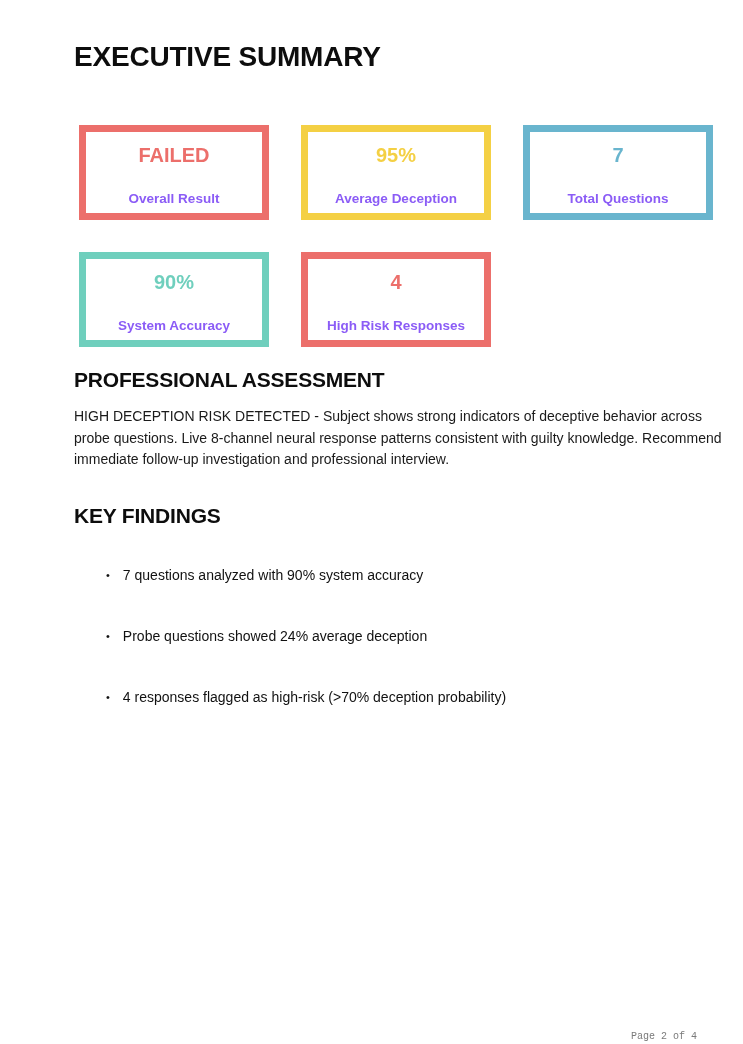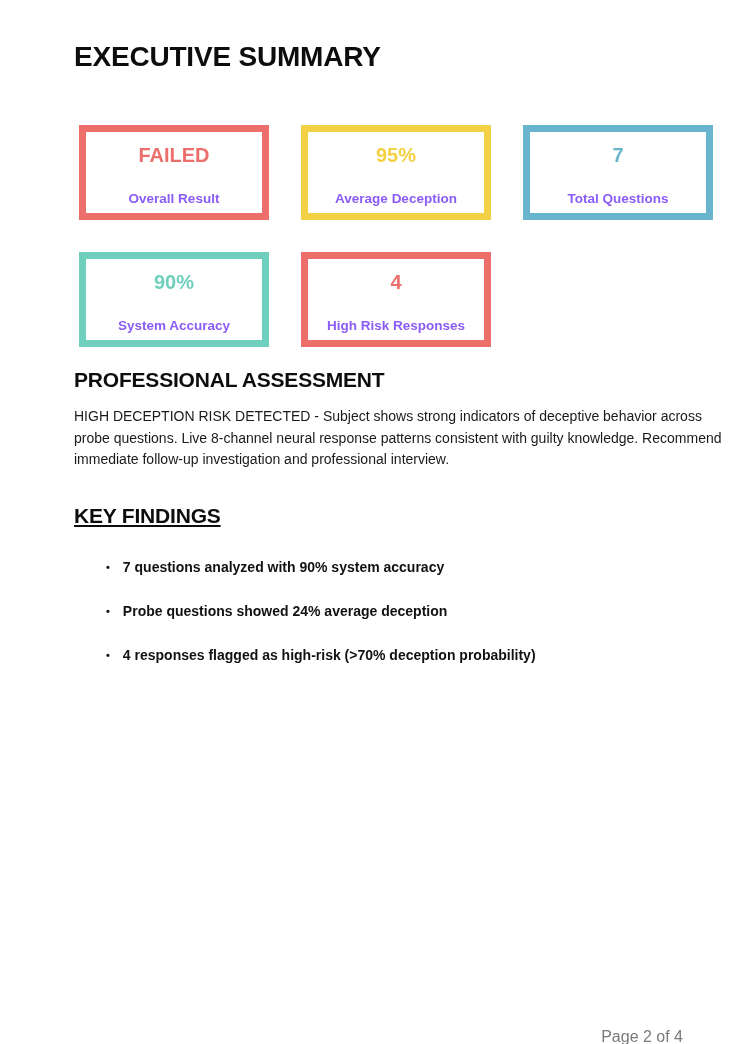--- a/index.html
+++ b/index.html
@@ -45,41 +45,42 @@
     font-size: 21px; font-weight: bold; letter-spacing: -0.2px;
     line-height: 24px; color: #0d0d0d;
   }
   #pa-heading { top: 344px; }
   .body-paragraph {
     position: absolute; left: 50px; top: 382px;
     width: 660px;
     font-size: 14px; line-height: 21.7px;
     color: #1a1a1a;
   }
-  #kf-heading { top: 480px; text-decoration: underline; }
+  #kf-heading { top: 480px; }
   .findings-list {
     position: absolute; left: 66px; top: 517px;
     list-style: none;
   }
   .findings-list li {
-    font-size: 14px; font-weight: bold;
-    line-height: 20px;
+    font-size: 14px; font-weight: normal;
+    line-height: 37px;
     color: #111111;
     white-space: nowrap;
   }
   .bullet-dot {
     display: inline-block;
     font-size: 11px;
     margin-right: 5px;
     vertical-align: 1px;
   }
   .page-footer {
-    position: absolute; right: 68px; top: 1005px;
-    font-size: 16px; line-height: 15px;
+    position: absolute; right: 54px; top: 1005px;
+    font-size: 10px; line-height: 15px;
     color: #7a7a7a;
+    font-family: Liberation Mono, monospace;
   }
 </style>
 </head>
 <body>
 
 <h1 class="page-title">EXECUTIVE SUMMARY</h1>
 
 <div class="stats-grid">
   <div class="stat-card" style="--c: #EC6F6B;">
     <div class="stat-value">FAILED</div>

